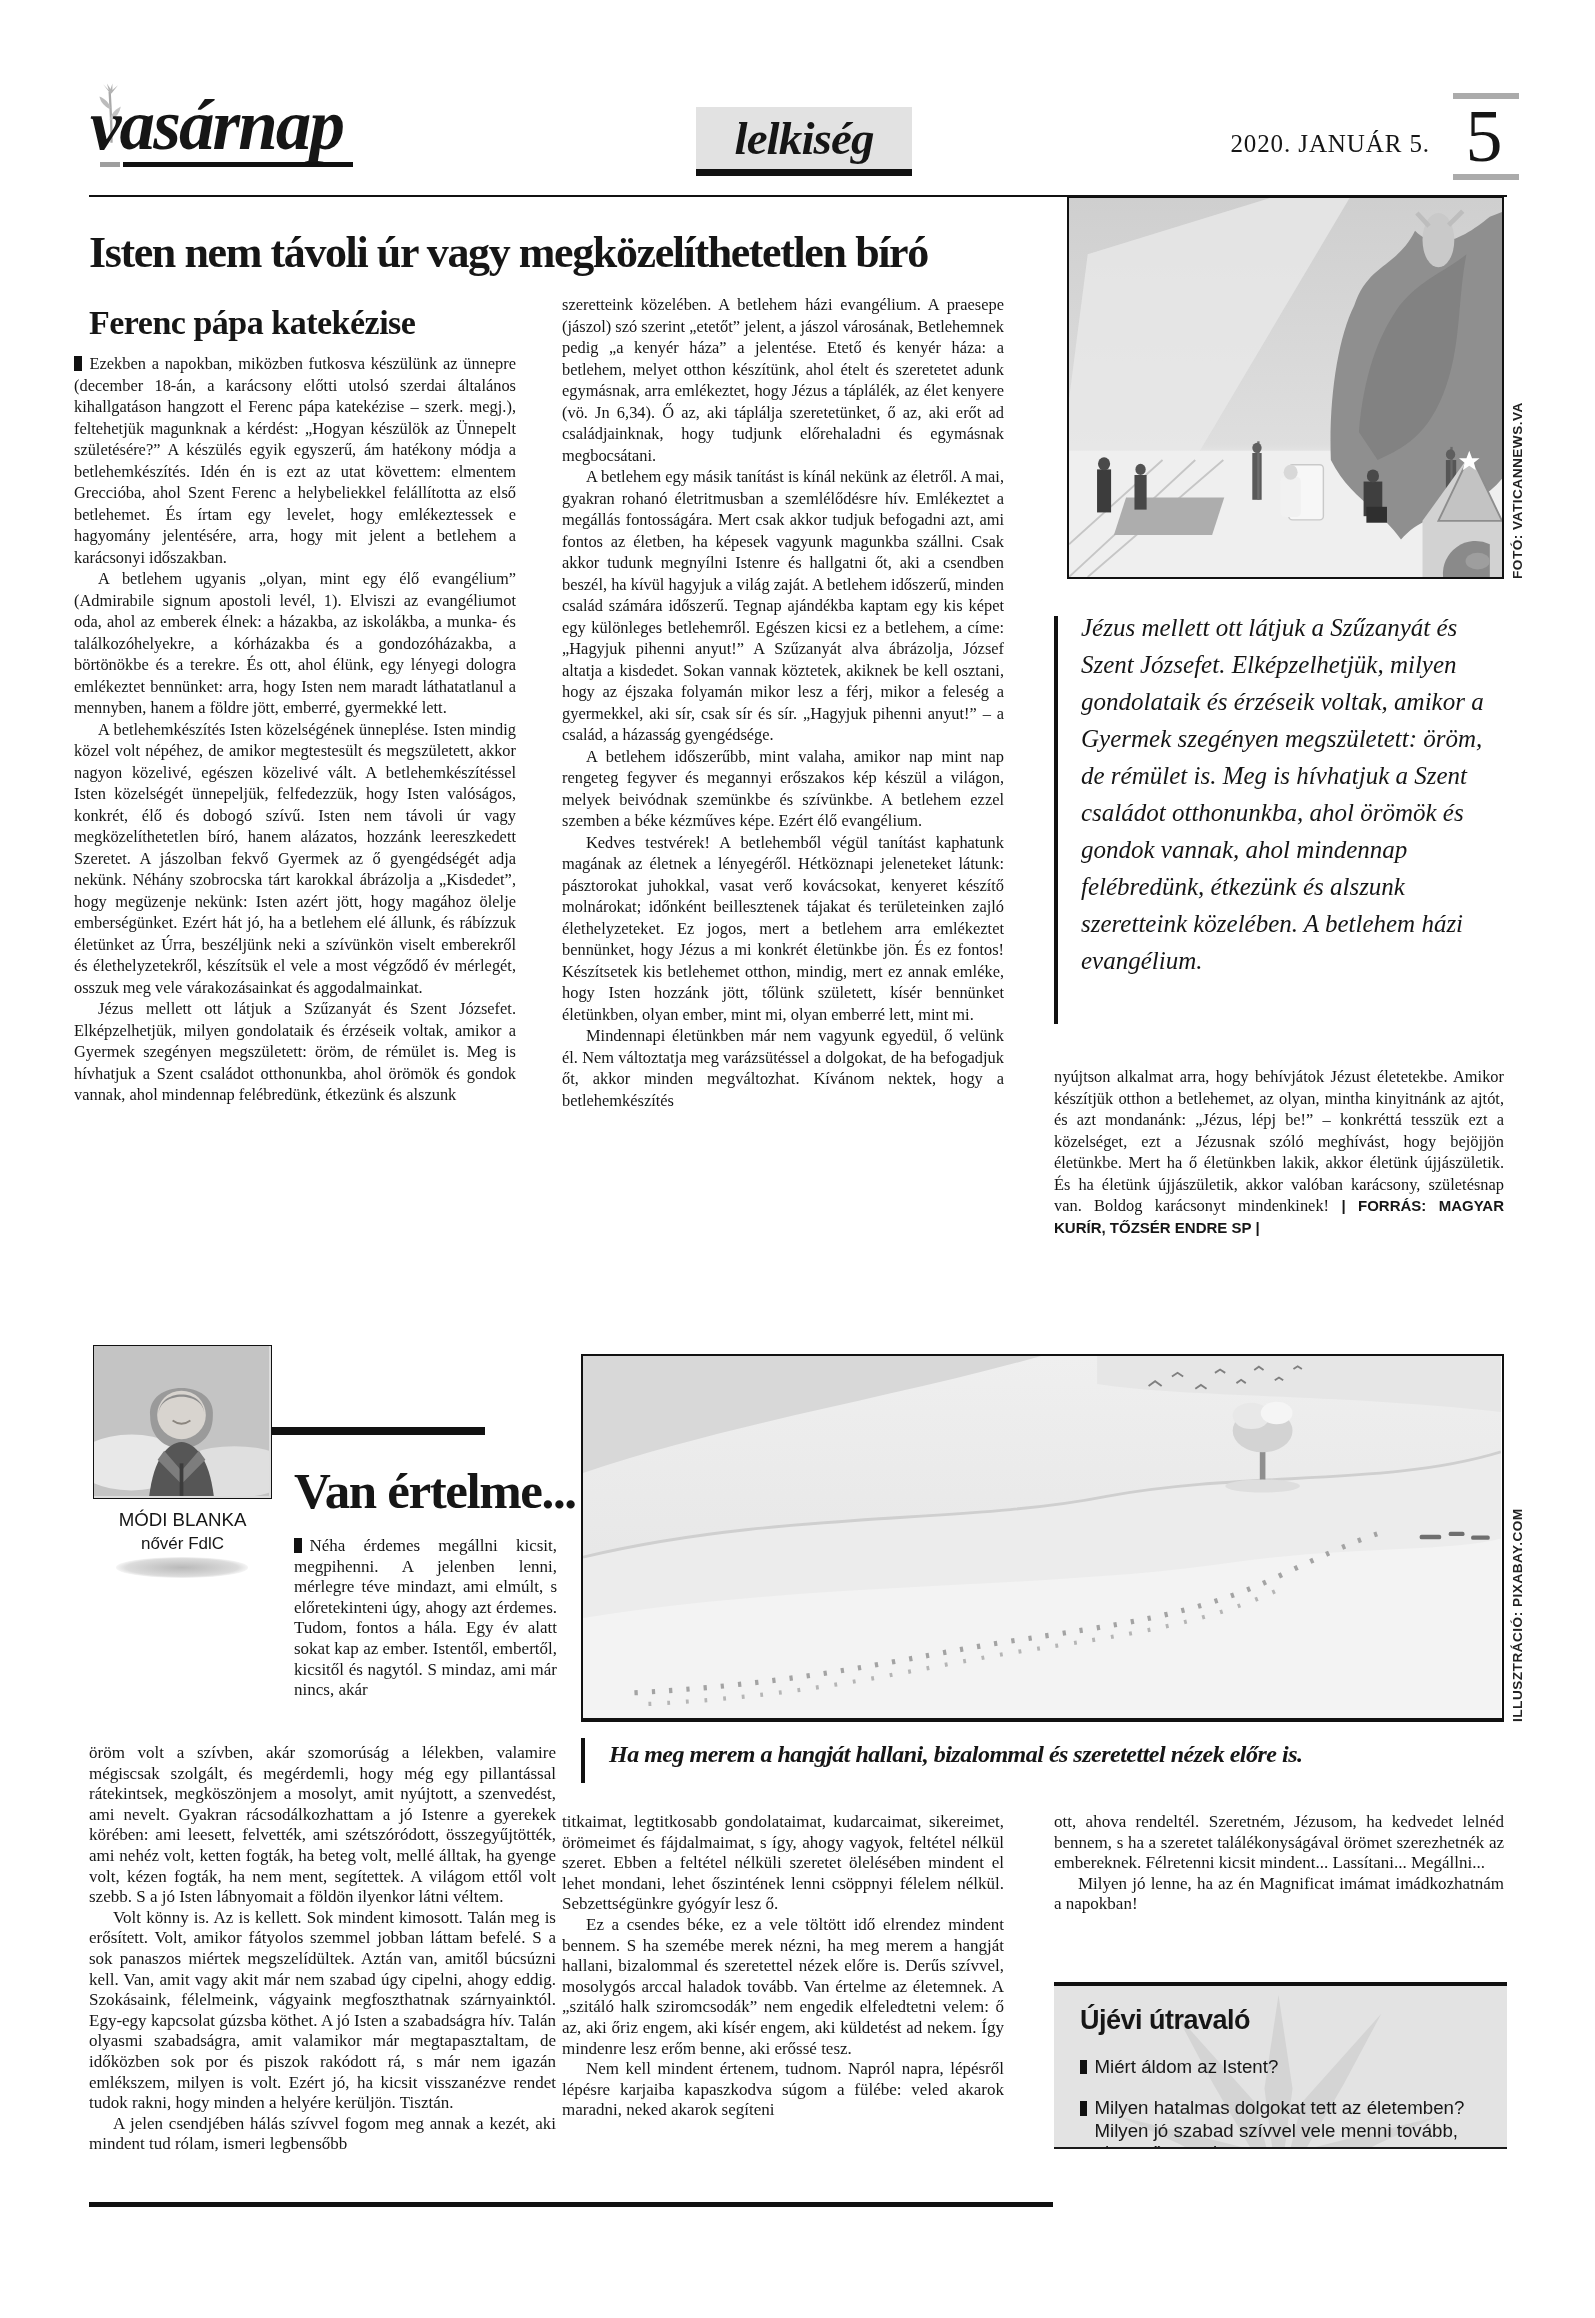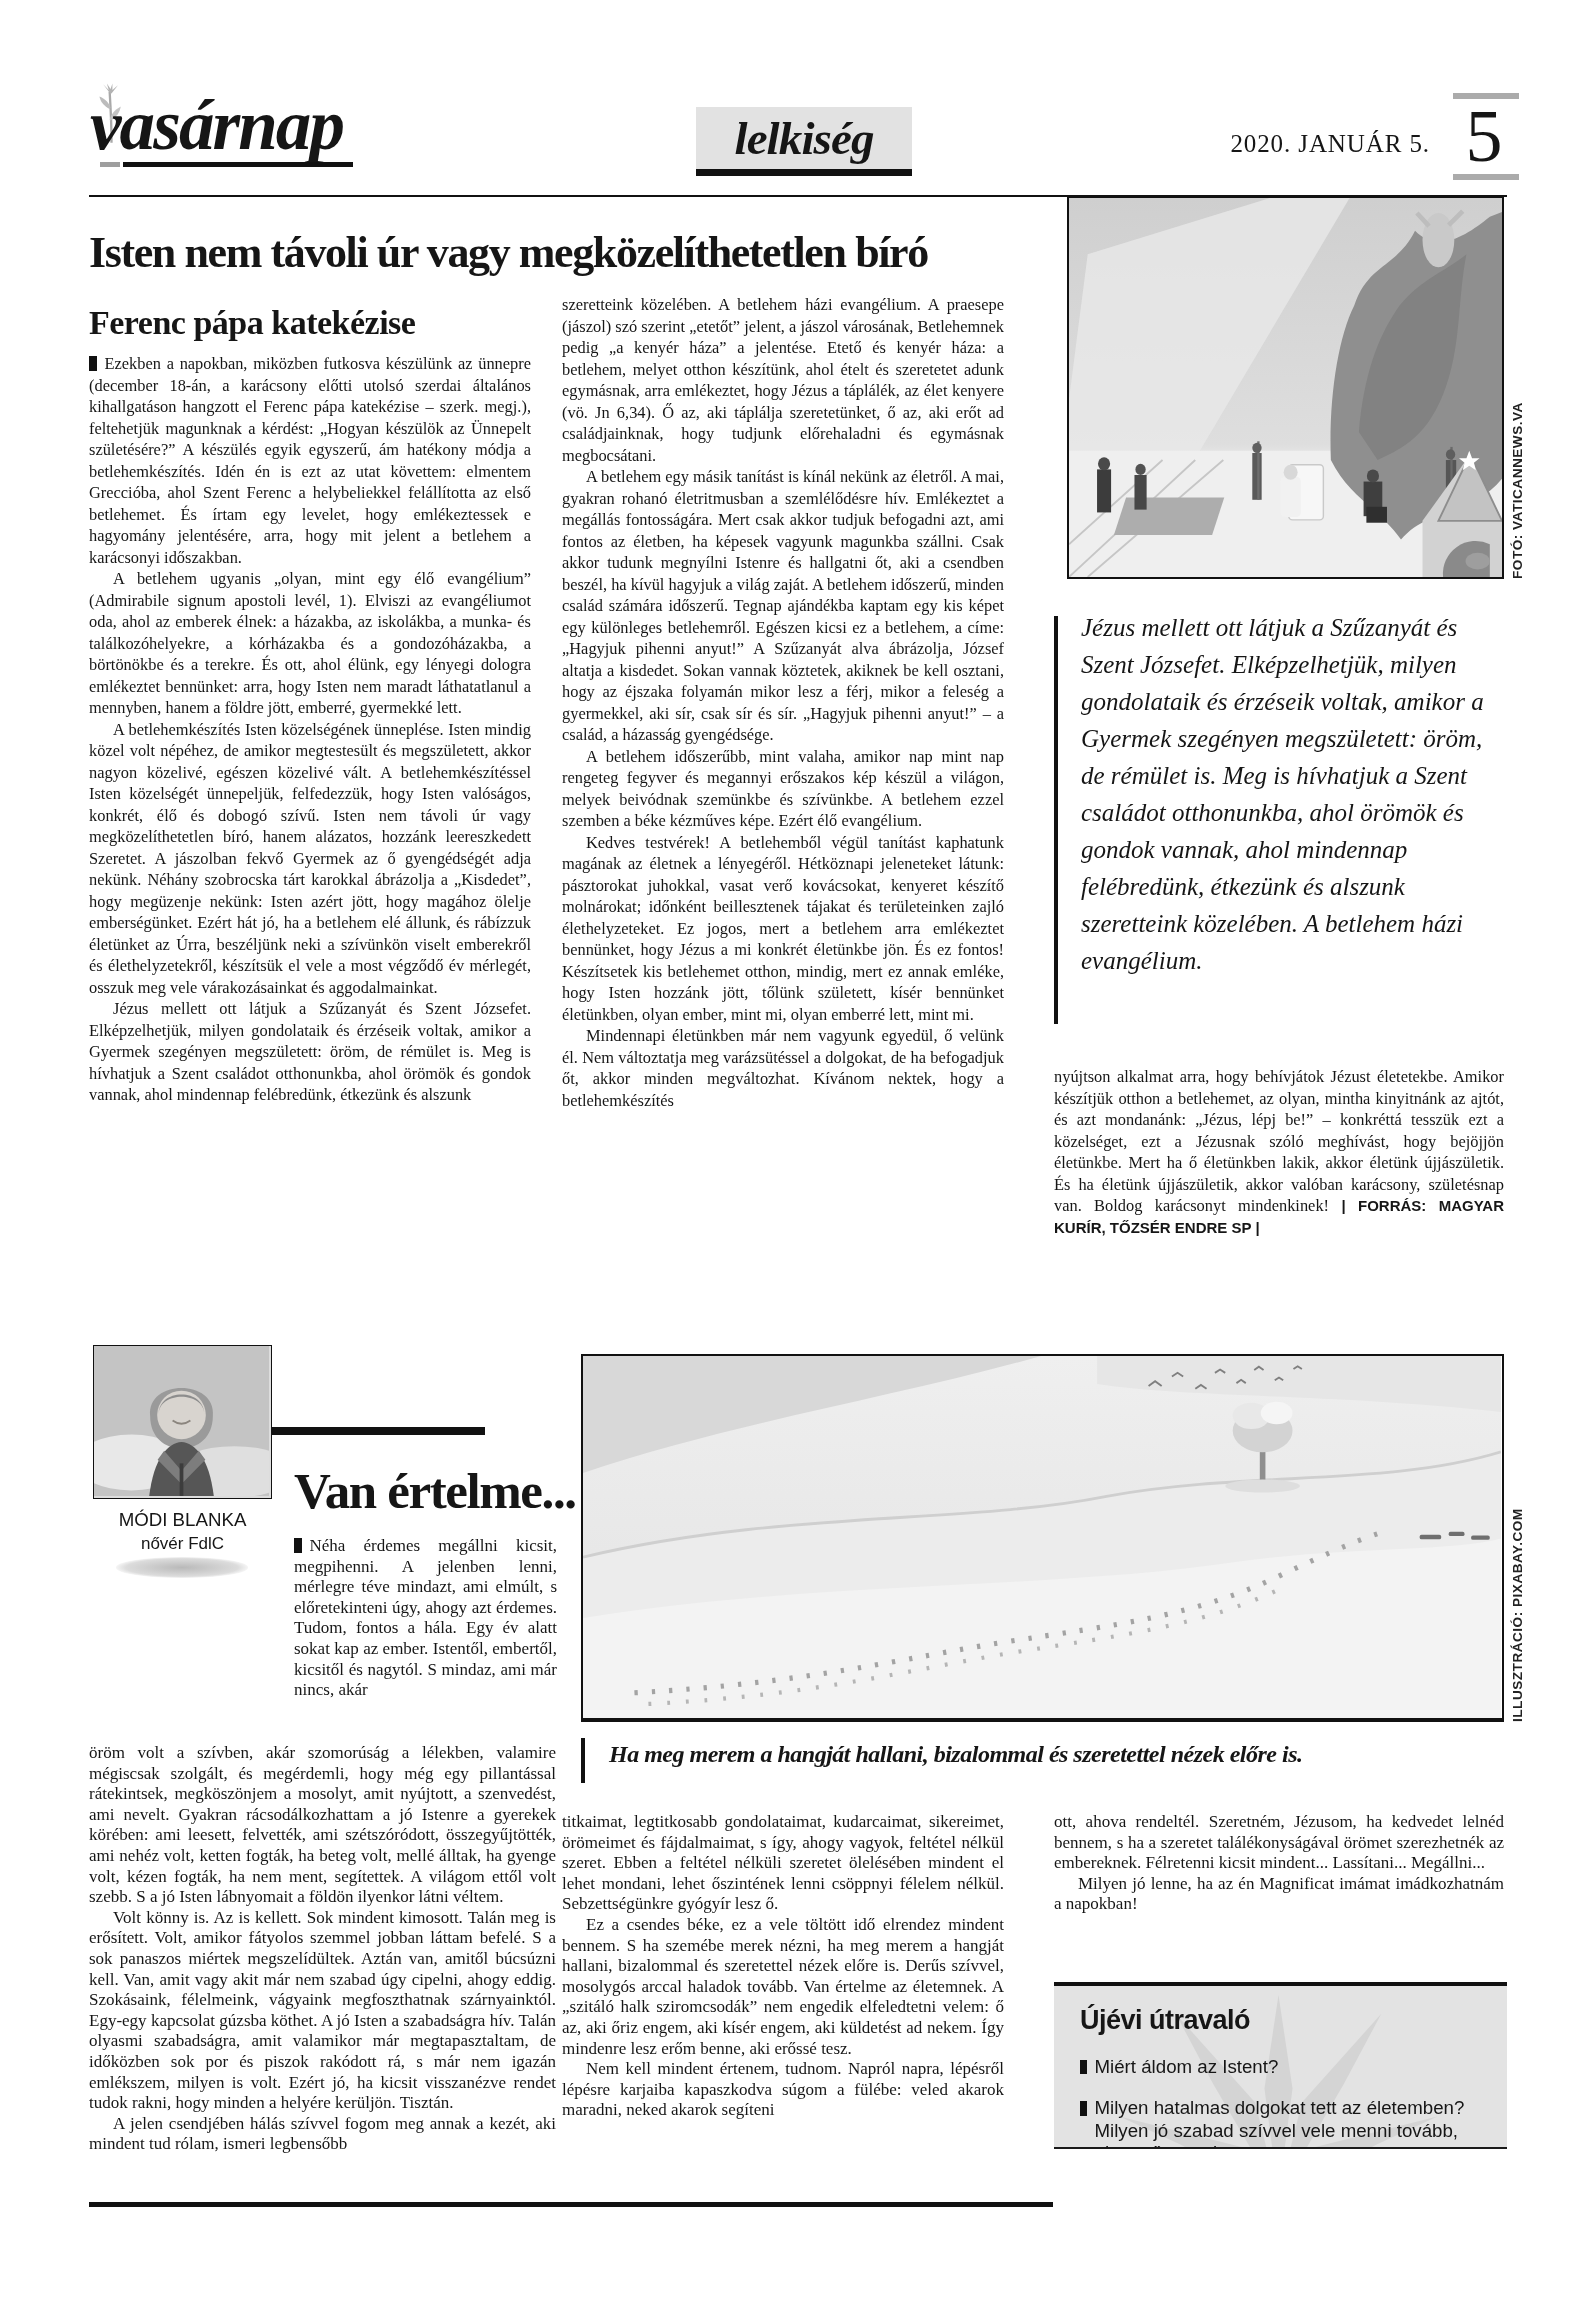--- a/index.html
+++ b/index.html
@@ -21,21 +21,21 @@
   .page-number{left:1449px;top:99px;width:70px;text-align:center;font-size:74px;line-height:1;}
   .header-rule{left:89px;top:195px;width:1418px;height:2.3px;background:#111;}
 
   
   .article-title{left:89px;top:230px;width:972px;font-size:44px;line-height:1.04;
                  font-weight:bold;letter-spacing:-1.4px;}
   .article-subtitle{left:89px;top:304px;width:748px;font-size:34px;font-weight:bold;letter-spacing:-0.5px;}
   .bodycol{font-size:16.4px;line-height:21.5px;text-align:justify;overflow:hidden;hyphens:auto;}
   .bodycol p{margin:0;}
   .bodycol p.ind{text-indent:24px;}
-  .col1{left:89px;top:353px;width:442px;height:986px;}
+  .col1{left:74px;top:353px;width:442px;height:986px;}
   .col2{left:562px;top:294px;width:442px;height:1047px;}
   .col3{left:1054px;top:1066px;width:450px;height:280px;}
   .sq{display:inline-block;width:8px;height:15.4px;background:#111;margin-right:7.5px;vertical-align:-1.9px;}
   .source-credit{font-family:"Liberation Sans",sans-serif;font-weight:bold;font-size:15px;
                  letter-spacing:0px;}
   .photo-frame{border:2.3px solid #111;box-sizing:border-box;background:#ddd;}
   .photo1{left:1067px;top:196px;width:437px;height:383px;}
   .vcredit{width:20.6px;font-family:"Liberation Sans",sans-serif;font-weight:bold;font-size:13.6px;
            letter-spacing:0.5px;color:#222;writing-mode:vertical-rl;transform:rotate(180deg);
            display:flex;align-items:center;}

